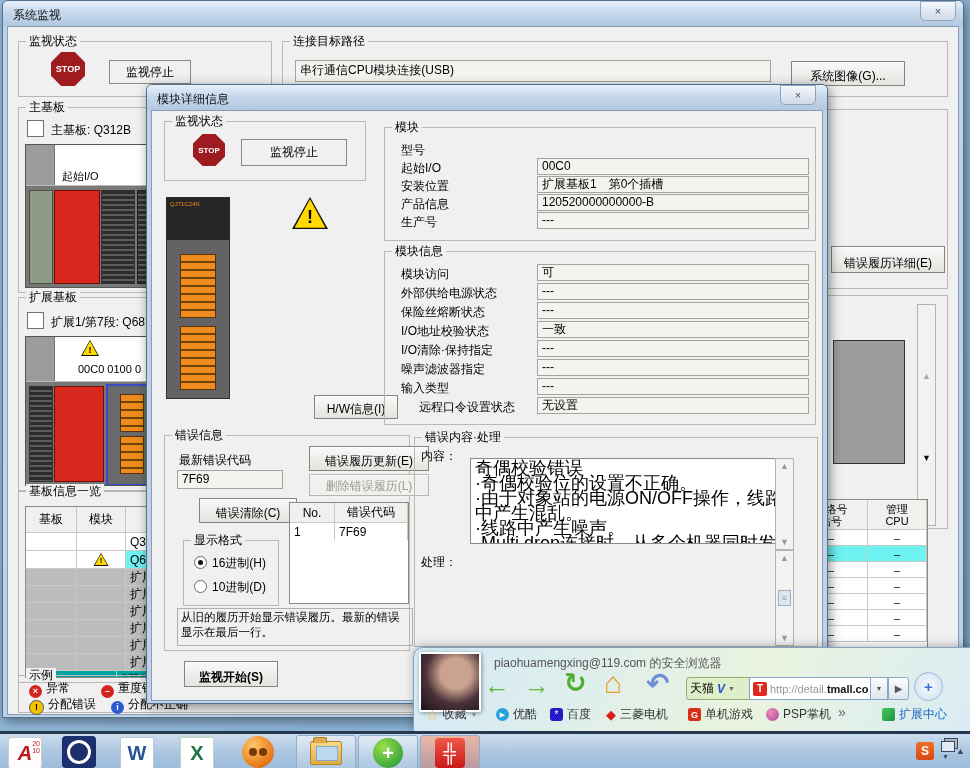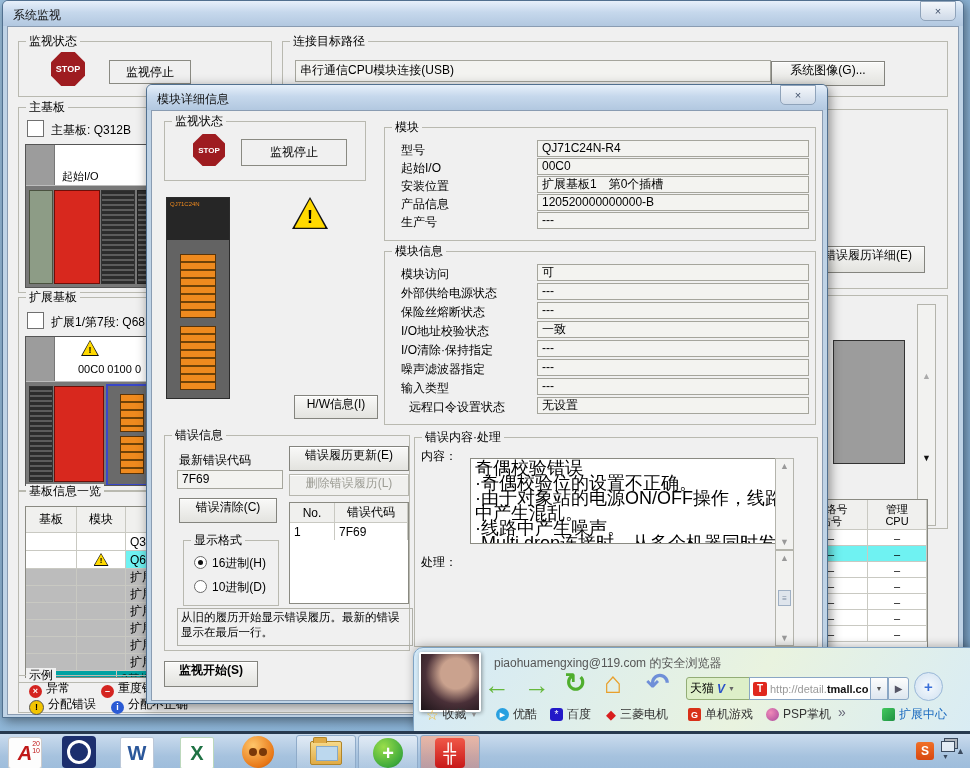--- a/index.html
+++ b/index.html
@@ -16,22 +16,22 @@
   .xbtn{position:absolute;width:34px;height:18px;background:linear-gradient(#f4f7fb,#cfdae8);
     border:1px solid #8fa3ba;border-radius:0 0 5px 5px;display:flex;align-items:center;justify-content:center;
     font-size:11px;color:#40506a;}
   .client{position:absolute;background:#f0f0f0;border:1px solid #8a9cb2;}
   
   .gb{position:absolute;border:1px solid #b9b9b0;}
   .gbl{position:absolute;top:-8px;left:7px;background:#f0f0f0;padding:0 3px;line-height:14px;white-space:nowrap;}
   .field{position:absolute;background:#f3f3f0;border:1px solid #a5a59c;padding:0 4px;line-height:18px;
     white-space:nowrap;overflow:hidden;}
   .btn{position:absolute;background:linear-gradient(#f9f9f8,#e3e3df);border:1px solid #84847e;
-    display:flex;align-items:flex-start;justify-content:center;white-space:nowrap;
-    box-shadow:inset 0 1px 0 #fff;}
+    display:flex;align-items:flex-end;justify-content:center;white-space:nowrap;
+    box-shadow:inset 0 1px 0 #fff;margin-left:20px;}
   .btn.dis{color:#9d9d95;background:#f0f0ee;border-color:#b6b6ae;}
   .chk{position:absolute;width:15px;height:15px;background:#fff;border:1px solid #707070;}
   .radio{width:11px;height:11px;border:1px solid #6a6a6a;border-radius:50%;background:#fff;display:inline-block;
     vertical-align:-2px;margin-right:5px;position:relative;}
   .radio.on:after{content:"";position:absolute;left:3px;top:3px;width:5px;height:5px;border-radius:50%;background:#111;}
   .stop{position:absolute;background:#9e1c20;color:#fff;display:flex;align-items:center;justify-content:center;
     font-weight:bold;clip-path:polygon(30% 0,70% 0,100% 30%,100% 70%,70% 100%,30% 100%,0 70%,0 30%);}
   .tri{position:absolute;background:#111;clip-path:polygon(50% 0,100% 100%,0 100%);display:flex;align-items:flex-end;justify-content:center;}
   .tri .inner{position:absolute;left:7%;top:7%;right:7%;bottom:4%;background:#ffd900;
     clip-path:polygon(50% 0,100% 100%,0 100%);display:flex;align-items:flex-end;justify-content:center;
@@ -368,21 +368,20 @@
         <span class="inner" style="font-size:18px;">!</span>
       </div>
 
       <div class="btn" style="left:142px;top:284px;width:82px;height:22px;">
           <span>H/W信息(I)</span>
         </div>
 
       <div class="gb" style="left:232px;top:16px;width:430px;height:112px;">
         <span class="gbl">模块</span>
         <span class="abs" style="left:16px;top:14px;">型号</span>
-          <div class="field" style="left:152px;top:12px;width:262px;height:15px;line-height:15px;"><span>QJ71C24N-R4</span></div>
         <span class="abs" style="left:16px;top:32px;">起始I/O</span>
           <div class="field" style="left:152px;top:30px;width:262px;height:15px;line-height:15px;"><span>00C0</span></div>
         <span class="abs" style="left:16px;top:50px;">安装位置</span>
           <div class="field" style="left:152px;top:48px;width:262px;height:15px;line-height:15px;"><span>扩展基板1　第0个插槽</span></div>
         <span class="abs" style="left:16px;top:68px;">产品信息</span>
           <div class="field" style="left:152px;top:66px;width:262px;height:15px;line-height:15px;"><span>120520000000000-B</span></div>
         <span class="abs" style="left:16px;top:86px;">生产号</span>
           <div class="field" style="left:152px;top:84px;width:262px;height:15px;line-height:15px;"><span>---</span></div>
       </div>
 
@@ -395,21 +394,21 @@
         <span class="abs" style="left:16px;top:52px;">保险丝熔断状态</span>
           <div class="field" style="left:152px;top:50px;width:262px;height:15px;line-height:15px;"><span>---</span></div>
         <span class="abs" style="left:16px;top:71px;">I/O地址校验状态</span>
           <div class="field" style="left:152px;top:69px;width:262px;height:15px;line-height:15px;"><span>一致</span></div>
         <span class="abs" style="left:16px;top:90px;">I/O清除·保持指定</span>
           <div class="field" style="left:152px;top:88px;width:262px;height:15px;line-height:15px;"><span>---</span></div>
         <span class="abs" style="left:16px;top:109px;">噪声滤波器指定</span>
           <div class="field" style="left:152px;top:107px;width:262px;height:15px;line-height:15px;"><span>---</span></div>
         <span class="abs" style="left:16px;top:128px;">输入类型</span>
           <div class="field" style="left:152px;top:126px;width:262px;height:15px;line-height:15px;"><span>---</span></div>
-        <span class="abs" style="left:24px;top:147px;">远程口令设置状态</span>
+        <span class="abs" style="left:34px;top:147px;">远程口令设置状态</span>
           <div class="field" style="left:152px;top:145px;width:262px;height:15px;line-height:15px;"><span>无设置</span></div>
       </div>
 
       <div class="gb" style="left:12px;top:324px;width:244px;height:214px;">
         <span class="gbl">错误信息</span>
         <span class="abs" style="left:14px;top:16px;">最新错误代码</span>
         <div class="field" style="left:12px;top:34px;width:96px;height:17px;line-height:17px;"><span>7F69</span></div>
         <div class="btn" style="left:14px;top:62px;width:96px;height:23px;">
             <span>错误清除(C)</span>
           </div>

